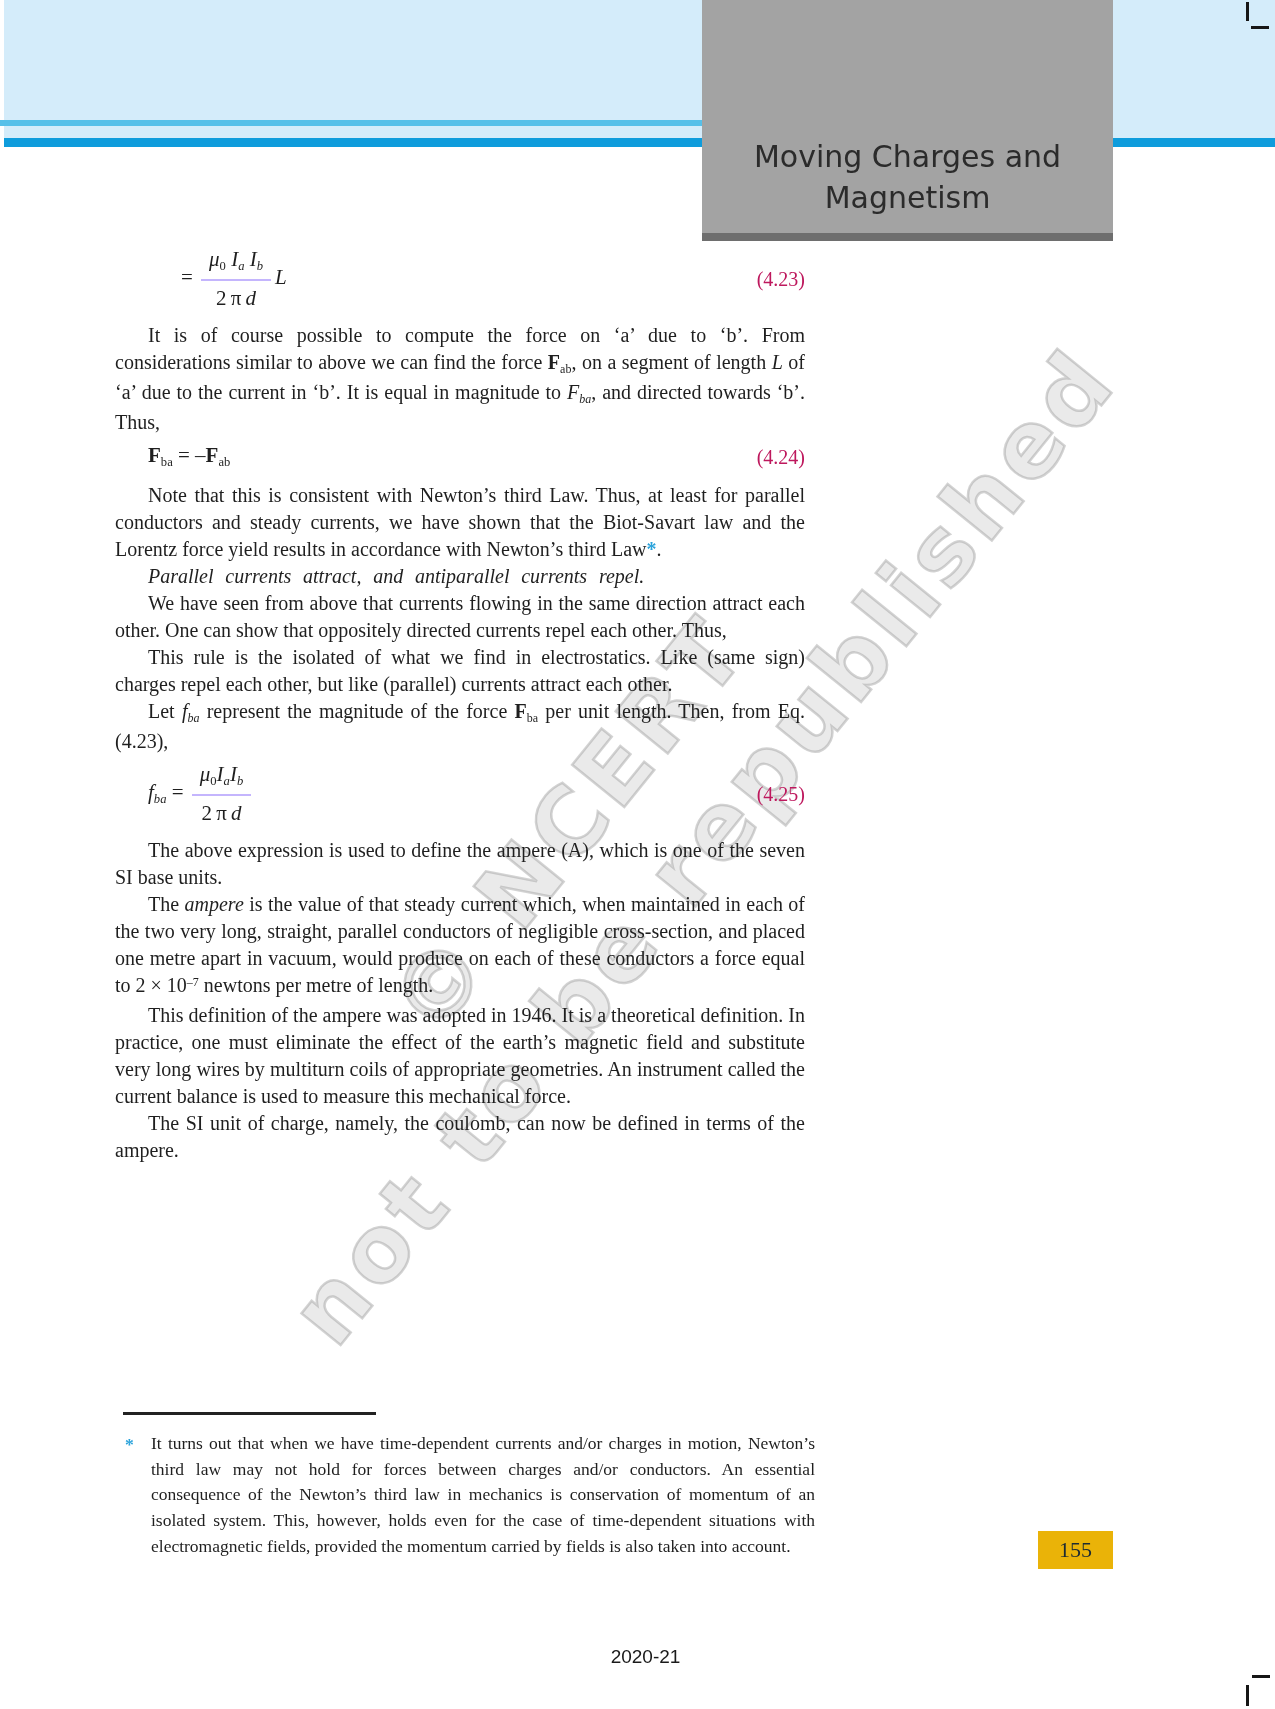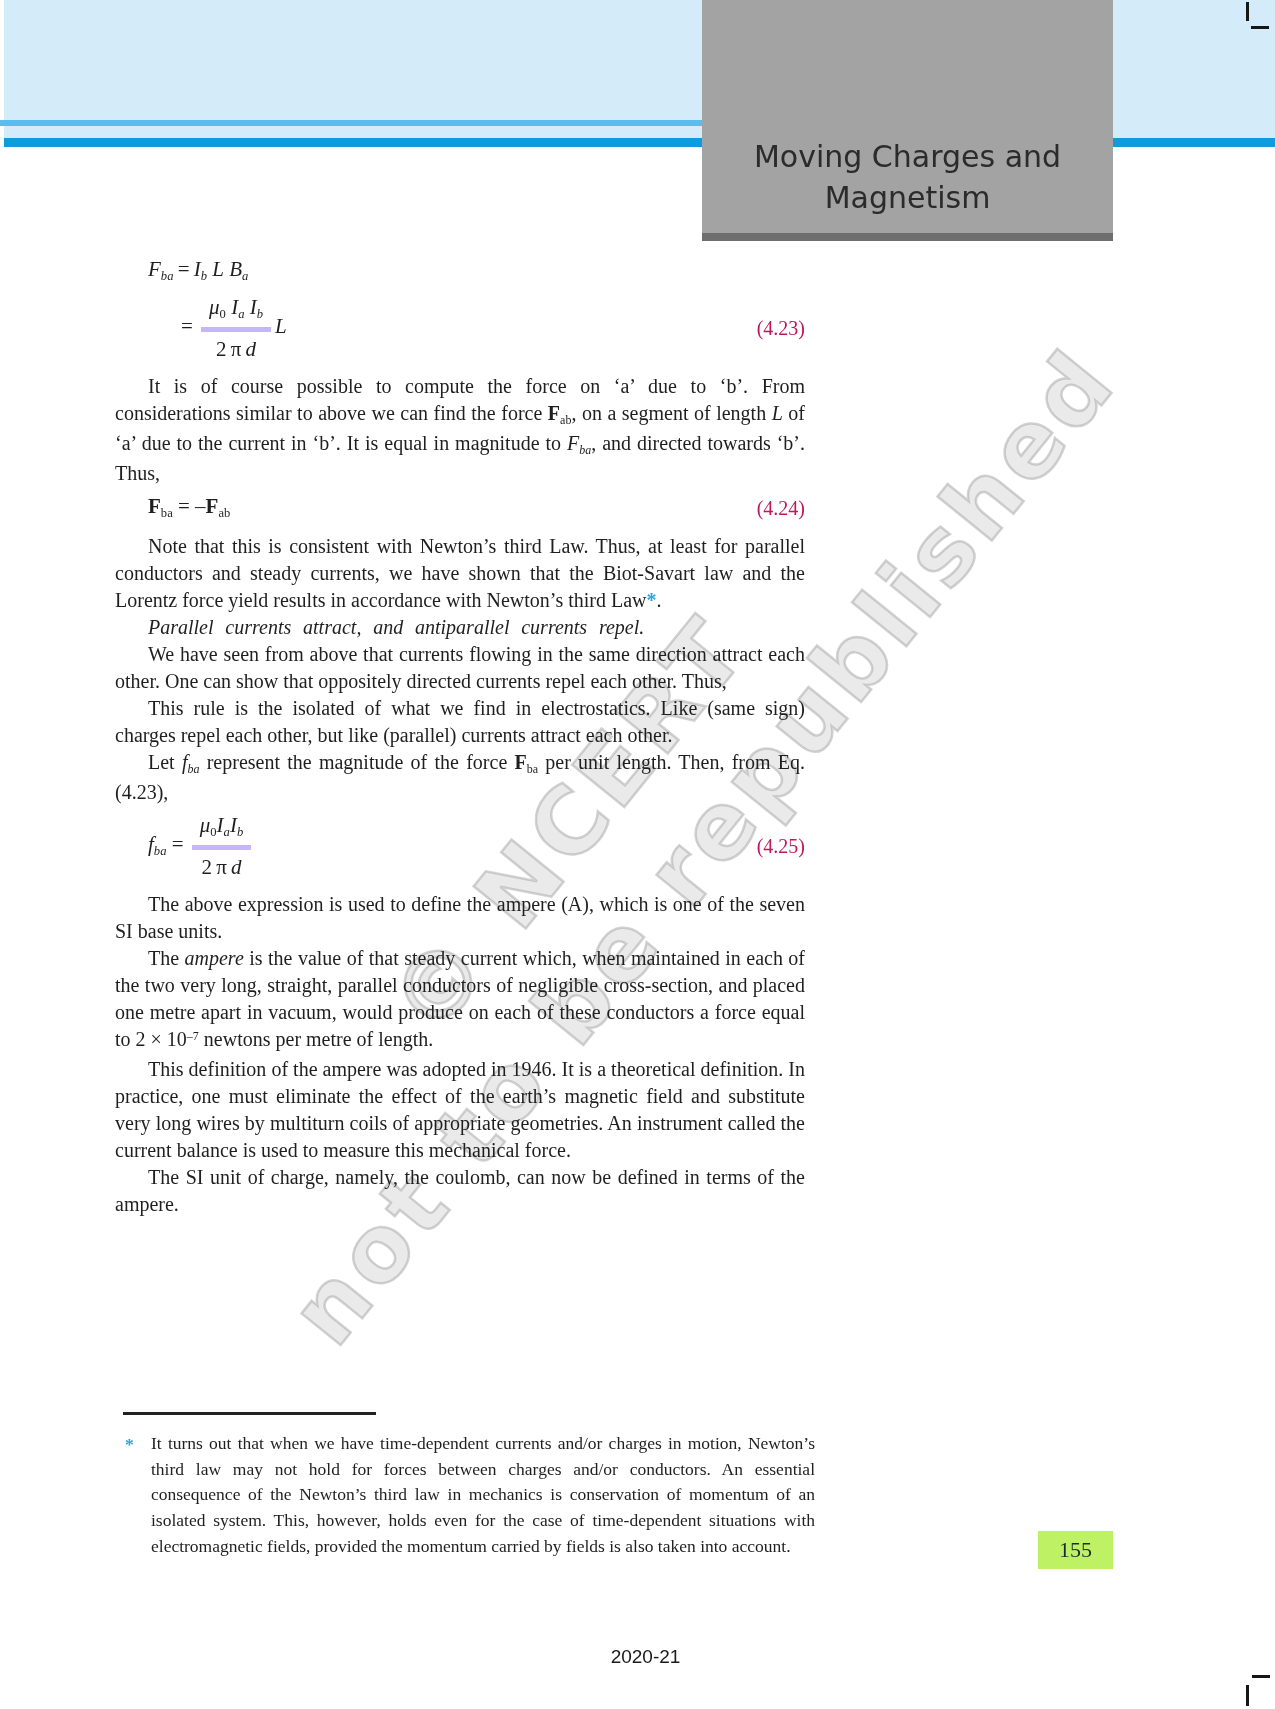--- a/index.html
+++ b/index.html
@@ -44,33 +44,33 @@
   .sup{font-size:0.6em;position:relative;top:-0.5em;}
   .star{color:#2ba3db;font-weight:bold;}
 
   .eq-single{margin:16px 0 8px 33px;font-size:21px;text-align:left;text-indent:0;}
   .eq-frac-row{display:flex;justify-content:space-between;align-items:center;
                margin:6px 0 10px 0;text-indent:0;}
   .eq-left{margin-left:33px;font-size:21px;text-align:left;}
   .eq-left-wide{margin-left:66px;}
   .eq-label{font-size:20px;color:#be185d;}
   .frac{display:inline-block;vertical-align:middle;text-align:center;margin:0 4px;}
-  .frac .fnum{display:block;padding:0 8px 3px;border-bottom:5px solid #c4b5fd;}
+  .frac .fnum{display:block;padding:0 8px 3px;border-bottom:2px solid #c4b5fd;}
   .frac .fden{display:block;padding-top:4px;}
 
   
   .footnote{position:absolute;left:115px;top:1412px;width:700px;}
   .footnote-rule{width:253px;height:3px;background:#222;margin-left:8px;}
   .footnote-body{position:relative;margin-top:16px;padding-left:36px;
                  font-size:17.5px;line-height:25.7px;text-align:justify;}
   .footnote-star{position:absolute;left:10px;top:1px;}
 
   
   .page-number{position:absolute;left:1038px;top:1531px;width:75px;height:38px;
-               background:#bef264;display:flex;align-items:center;justify-content:center;
+               background:#eab308;display:flex;align-items:center;justify-content:center;
                font-size:22px;color:#1c2b33;}
   .footer-year{position:absolute;left:0;right:0;top:1646px;text-align:center;
                font-family:"Liberation Sans",sans-serif;font-size:19px;color:#1a1a1a;padding-left:16px;}
 </style>
 </head>
 <body>
 
 <div class="page">
 
   <div class="band-light"></div>
@@ -87,21 +87,20 @@
     <div>not to be republished</div>
   </div>
 
   <div class="title-box">
     <div class="chapter-title">Moving Charges and Magnetism</div>
   </div>
   <div class="title-box-bar"></div>
 
   <div class="content">
 
-    <div class="eq-single"><span class="i">F</span><span class="sub i">ba</span><span> = </span><span class="i">I</span><span class="sub i">b</span><span> </span><span class="i">L</span><span> </span><span class="i">B</span><span class="sub i">a</span></div>
 
     <div class="eq-frac-row">
       <div class="eq-left eq-left-wide">
         <span><span>= </span></span><span class="frac"><span class="fnum"><span class="i">μ</span><span class="sub">0</span><span> </span><span class="i">I</span><span class="sub i">a</span><span> </span><span class="i">I</span><span class="sub i">b</span></span><span class="fden"><span>2 π </span><span class="i">d</span></span></span><span><span class="i">L</span></span>
       </div>
       <span class="eq-label">(4.23)</span>
     </div>
 
     <p class="para"><span>It is of course possible to compute the force on ‘a’ due to ‘b’. From considerations similar to above we can find the force </span><span class="b">F</span><span class="sub">ab</span><span>, on a segment of length </span><span class="i">L</span><span>&nbsp;of ‘a’ due to the current in ‘b’. It  is equal in magnitude to </span><span class="i">F</span><span class="sub i">ba</span><span>, and directed towards ‘b’. Thus,</span></p>
 

